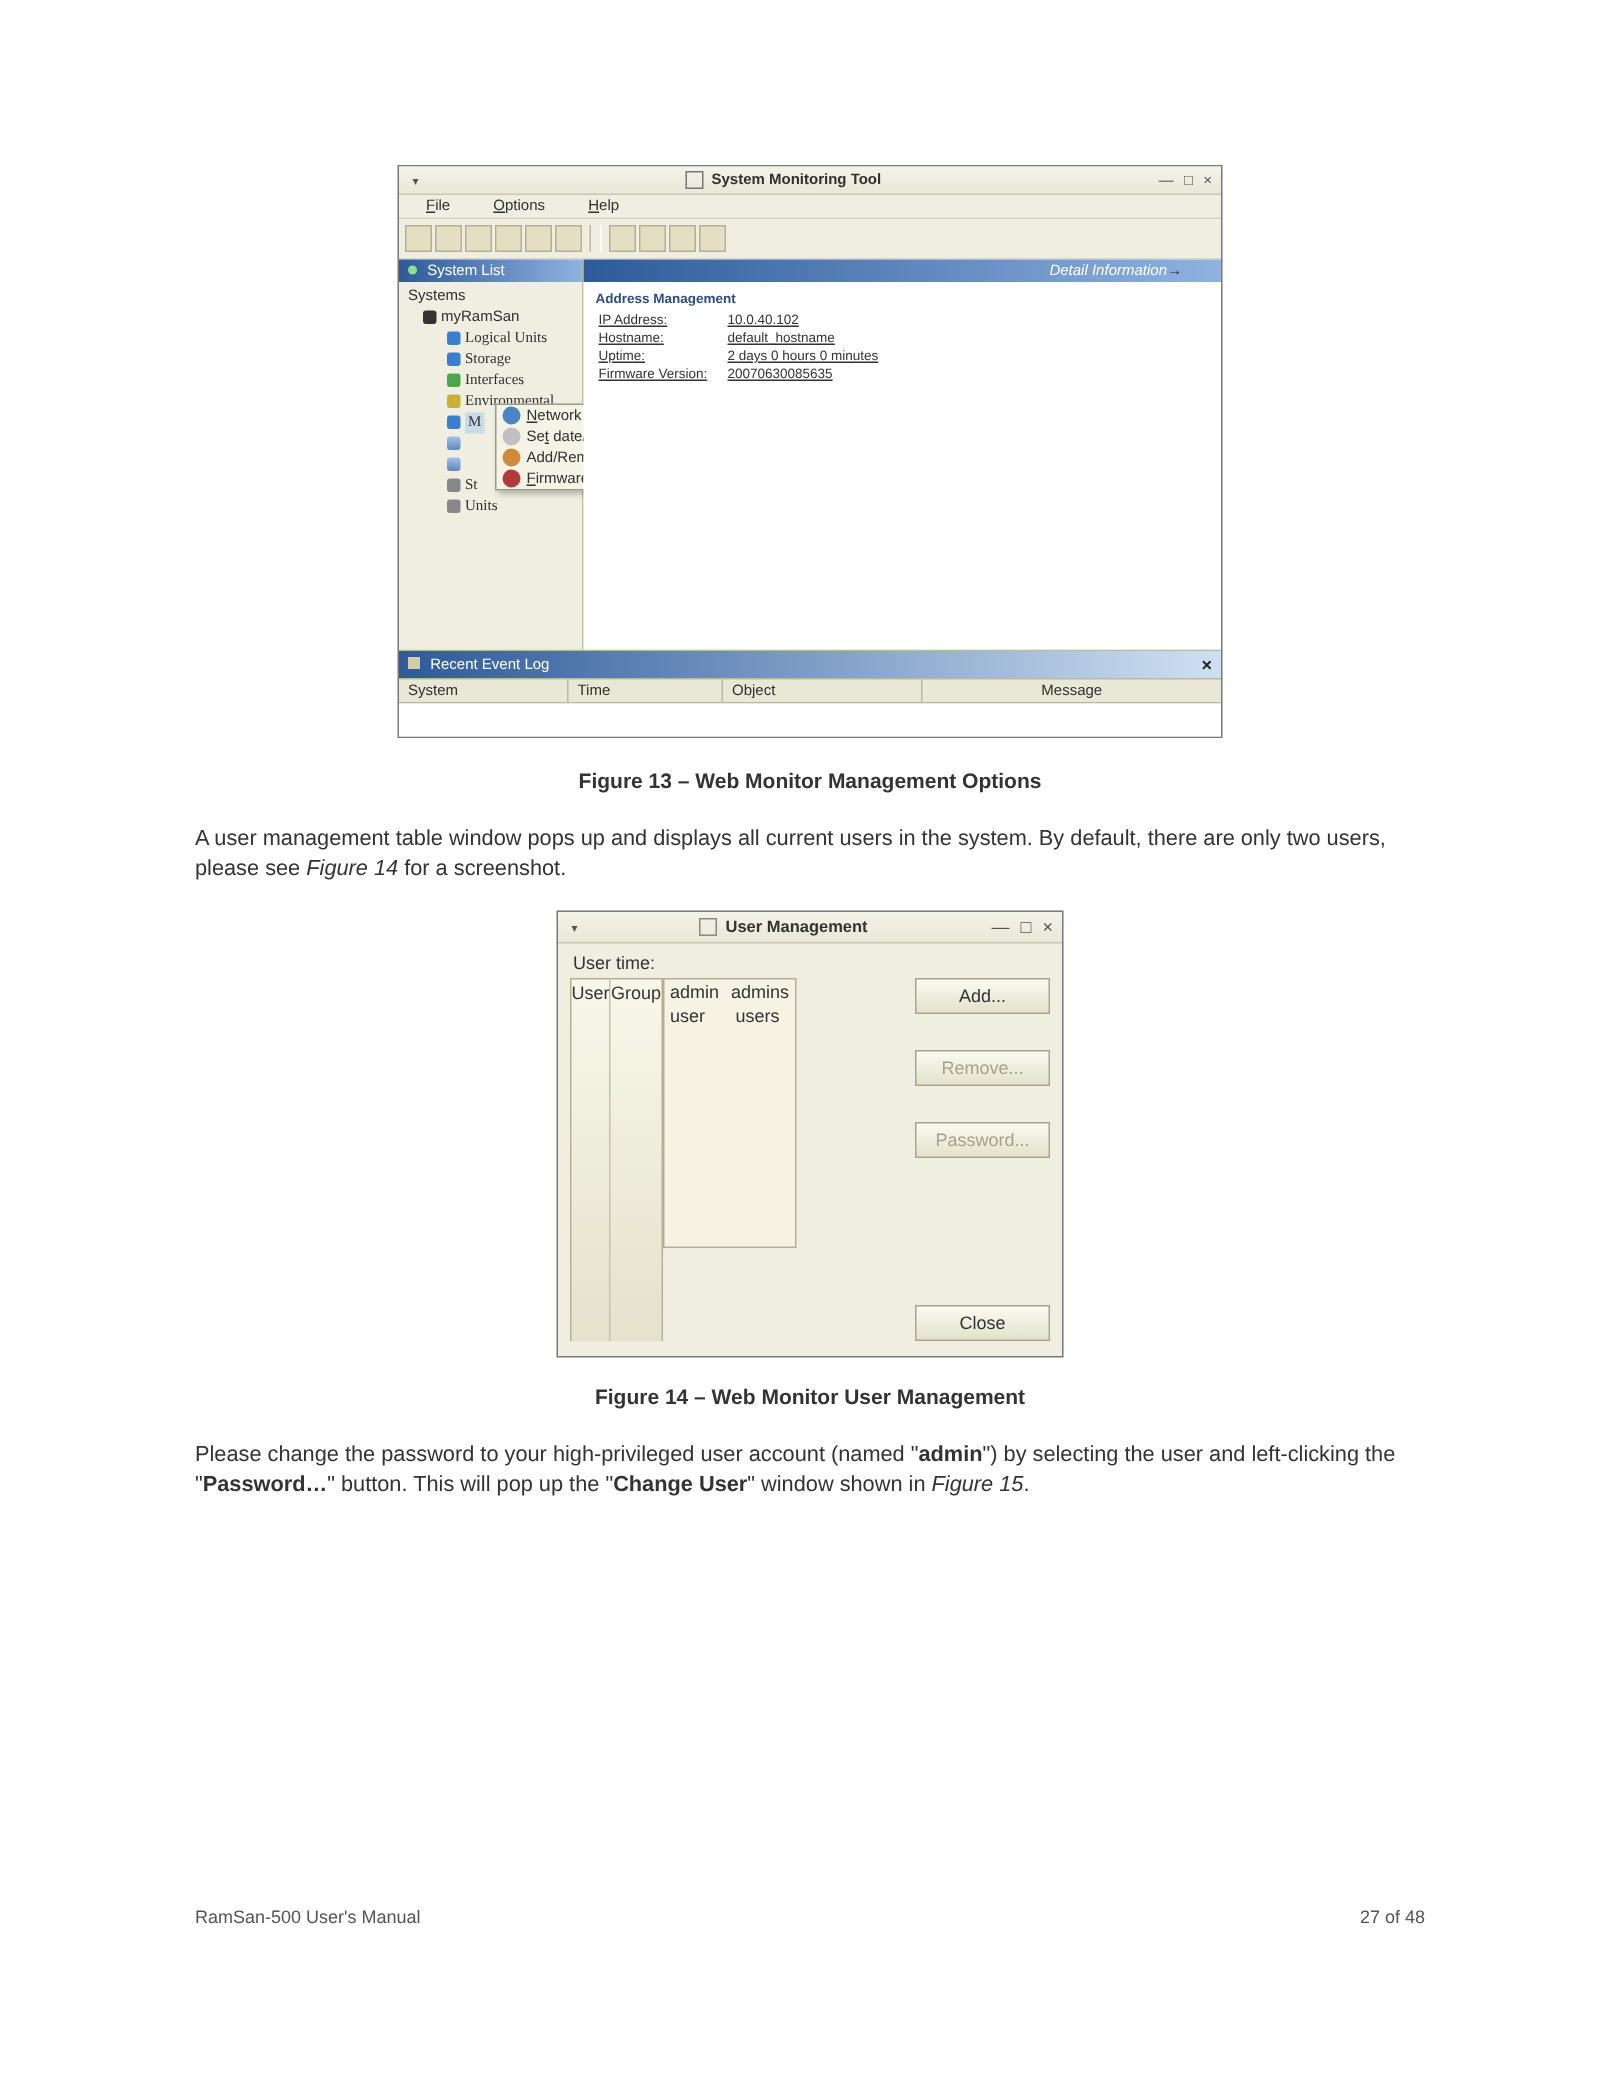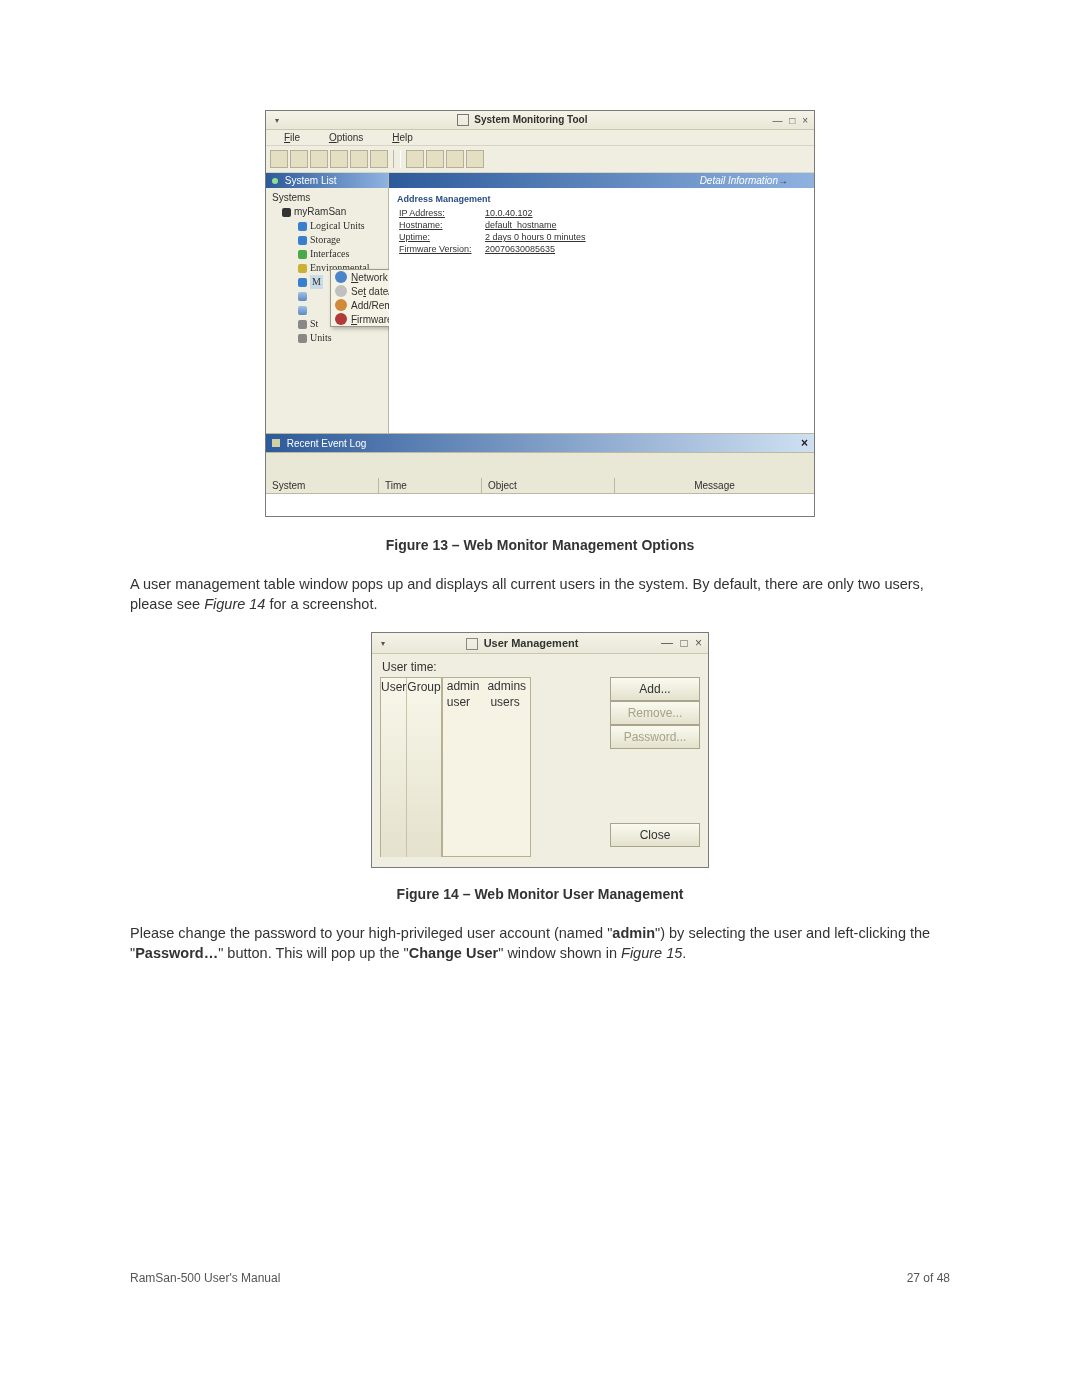--- a/index.html
+++ b/index.html
@@ -161,21 +161,20 @@
   .tablehdr {
     display:flex;
     background:#e9e7d6;
     border-top:1px solid #bcb9a3;
     border-bottom:1px solid #bcb9a3;
     font-size:10px;
   }
   .tablehdr div {
     padding:2px 6px;
     border-right:1px solid #bcb9a3;
-    margin-top:25px;
   }
   .tablebody { height:22px; background:#fff; }
   .caption {
     text-align:center;
     font-family: Verdana, Arial, sans-serif;
     font-size:14px;
     font-weight:bold;
     margin: 18px 0 22px 0;
   }
   
@@ -224,21 +223,21 @@
   .fig14 .hdrs div:last-child{border-right:none;}
   .fig14 .rows {
     background:#f6f3e5;
     border:1px solid #b5af93;
     height: 178px;
   }
   .fig14 .rows .r { display:flex; }
   .fig14 .rows .r div { flex:1; padding:1px 4px; }
   .fig14 .btns {
     width:90px;
-    display:flex; flex-direction:column; gap:0;
+    display:flex; flex-direction:column; gap:24px;
   }
   .wbtn {
     height:22px;
     background:linear-gradient(#fafaf0,#e4e1cd);
     border:1px solid #a9a48a;
     text-align:center;
     line-height:22px;
     font-size:12px;
   }
   .wbtn.disabled { color:#a6a28a; }

